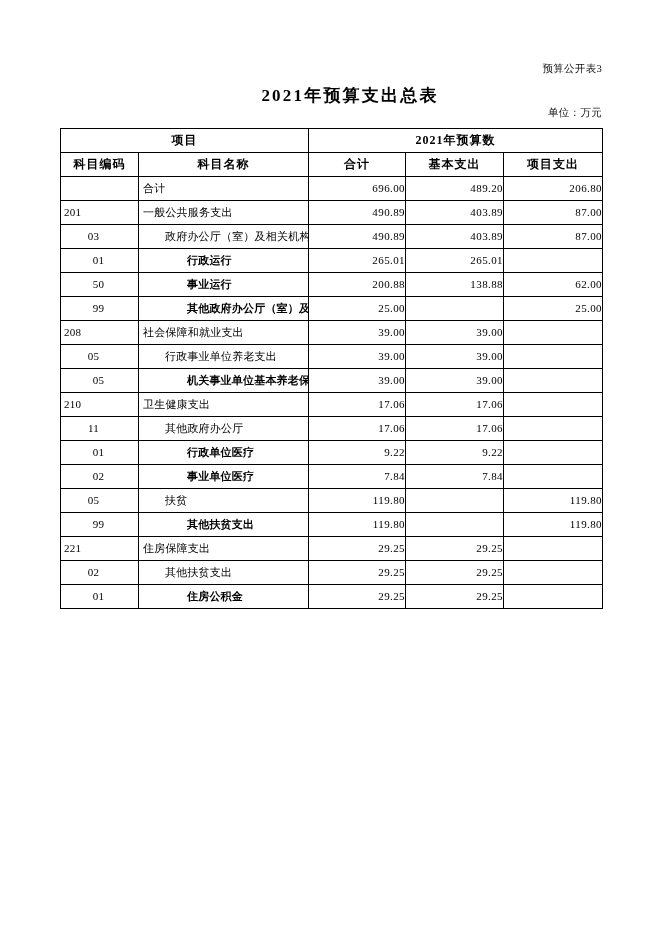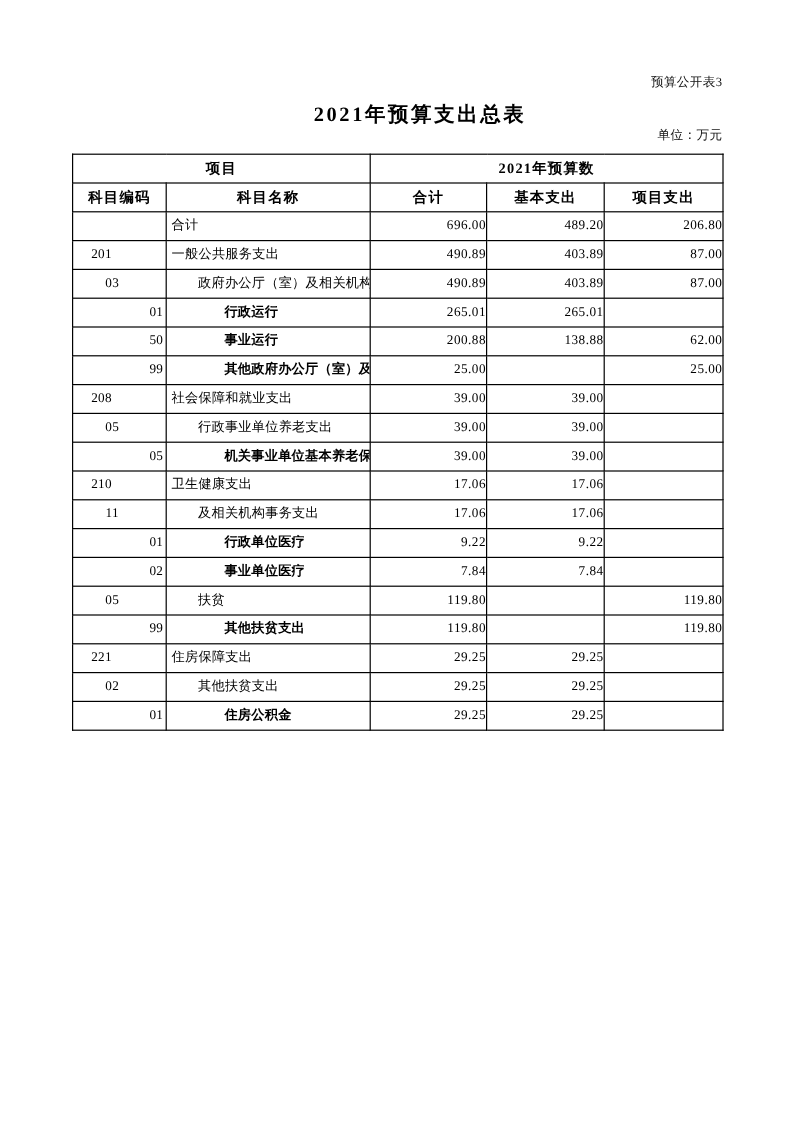--- a/index.html
+++ b/index.html
@@ -81,23 +81,23 @@
   col.c-name { width: 170px; }
   col.c-total { width: 97px; }
   col.c-basic { width: 98px; }
   col.c-proj  { width: 99px; }
 
   td.code {
     text-align: center;
     font-size: 11px;
     letter-spacing: 0.2px;
   }
-  td.code.lv1 { text-align: left; padding-left: 15px; }
+  td.code.lv1 { text-align: left; padding-left: 3px; }
   td.code.lv2 { text-align: center; padding-right: 12px; margin-left: 44px; }
-  td.code.lv3 { text-align: right; padding-right: 2px; }
+  td.code.lv3 { text-align: center; padding-right: 2px; }
 
   td.name {
     text-align: left;
     font-size: 11px;
     letter-spacing: 0.2px;
   }
   td.name.lv0 { padding-left: 4px; }
   td.name.lv1 { padding-left: 4px; }
   td.name.lv2 { padding-left: 26px; }
   td.name.lv3 { padding-left: 48px; font-weight: bold; }
@@ -207,21 +207,21 @@
         </tr>
         <tr>
           <td class="code lv1">210</td>
           <td class="name lv1">卫生健康支出</td>
           <td class="num">17.06</td>
           <td class="num">17.06</td>
           <td class="num"></td>
         </tr>
         <tr>
           <td class="code lv2">11</td>
-          <td class="name lv2">及相关机构事务支出</td>
+          <td class="name lv2">其他政府办公厅</td>
           <td class="num">17.06</td>
           <td class="num">17.06</td>
           <td class="num"></td>
         </tr>
         <tr>
           <td class="code lv3">01</td>
           <td class="name lv3">行政单位医疗</td>
           <td class="num">9.22</td>
           <td class="num">9.22</td>
           <td class="num"></td>

